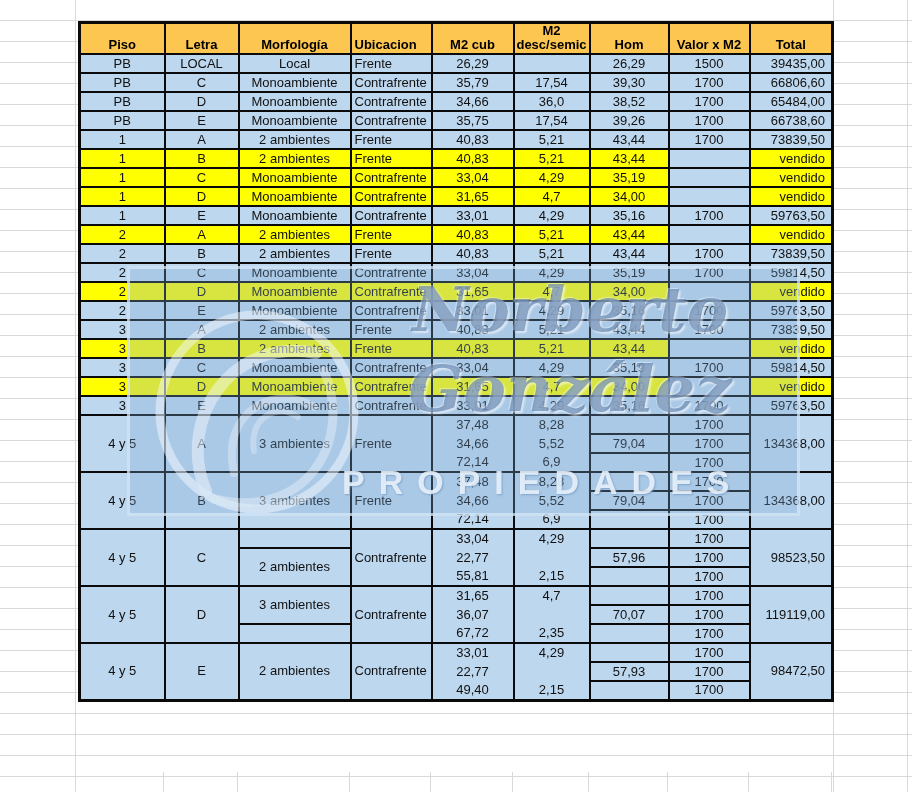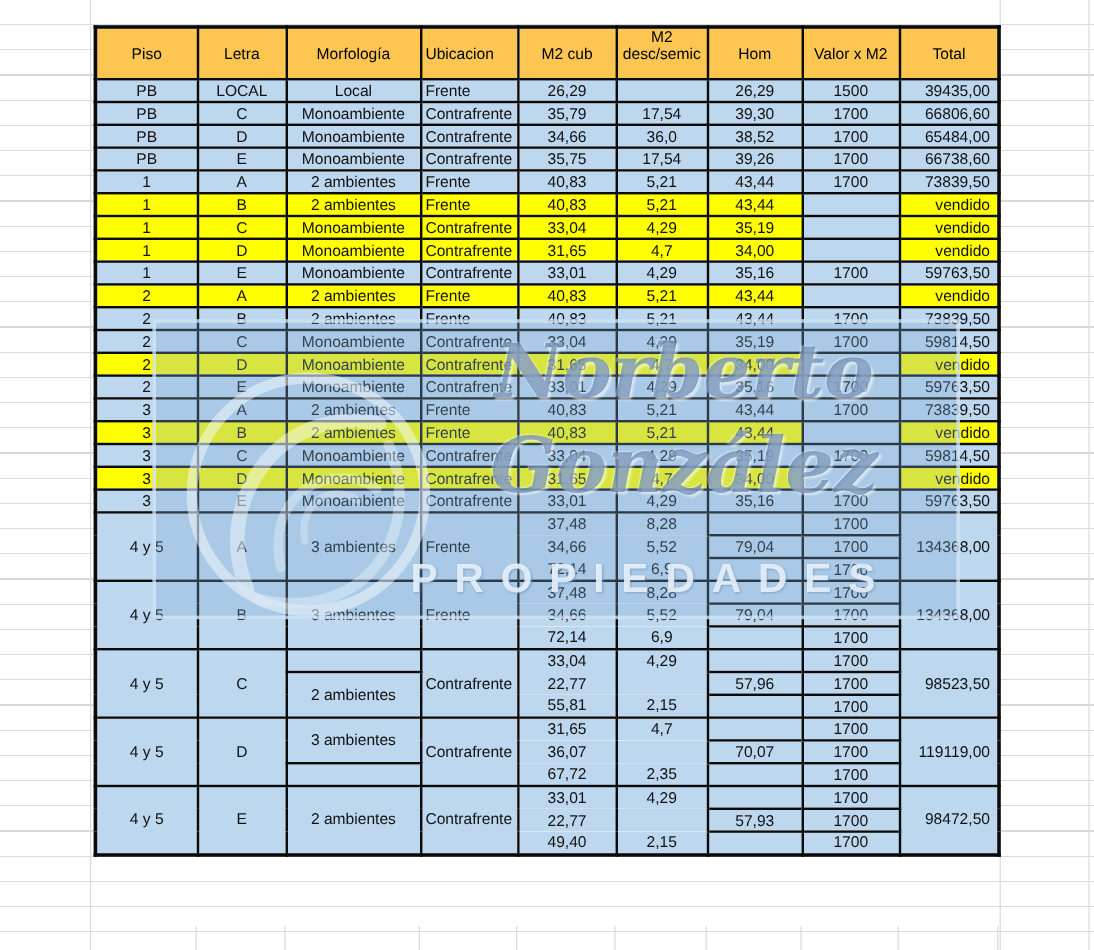--- a/index.html
+++ b/index.html
@@ -34,22 +34,22 @@
     border:2px solid var(--c-border);
     background:var(--c-row);
     font-size:13px;color:#111;
     text-align:center;vertical-align:middle;
     padding:0;line-height:1.08;
     overflow:hidden;white-space:nowrap;
     height:19px;
   }
   thead th{
     background:var(--c-header);
-    font-weight:normal;color:#000;
-    vertical-align:bottom;padding-bottom:13px;
+    font-weight:bold;color:#000;
+    vertical-align:bottom;padding-bottom:1px;
     height:31px;font-size:13px;
   }
   thead th.col-desc{white-space:normal;}
   th.col-ubicacion, td.col-ubicacion{text-align:left;padding-left:3px;}
   td.col-total{text-align:right;padding-right:6px;}
   tr.sold td{background:var(--c-sold);}
   tr.sold td.col-valor{background:var(--c-row);}
   td.nb{border-bottom:none;}
   td.nt{border-top:none;}
   td.box{border-top:2px solid var(--c-border);border-bottom:2px solid var(--c-border);}

